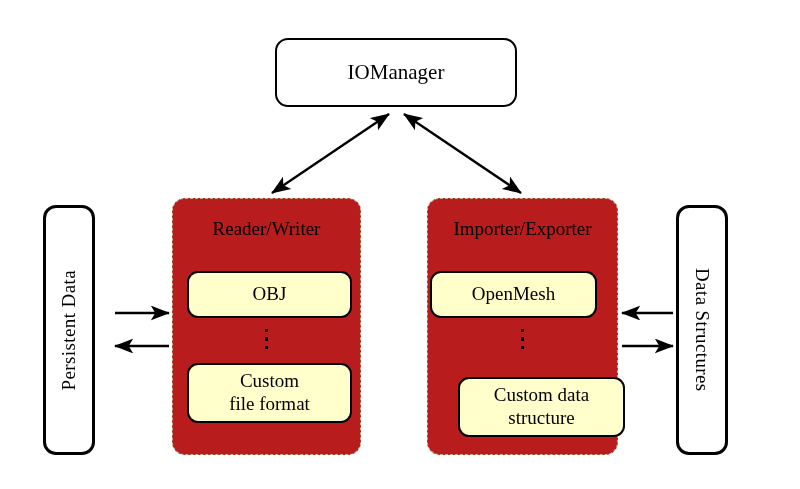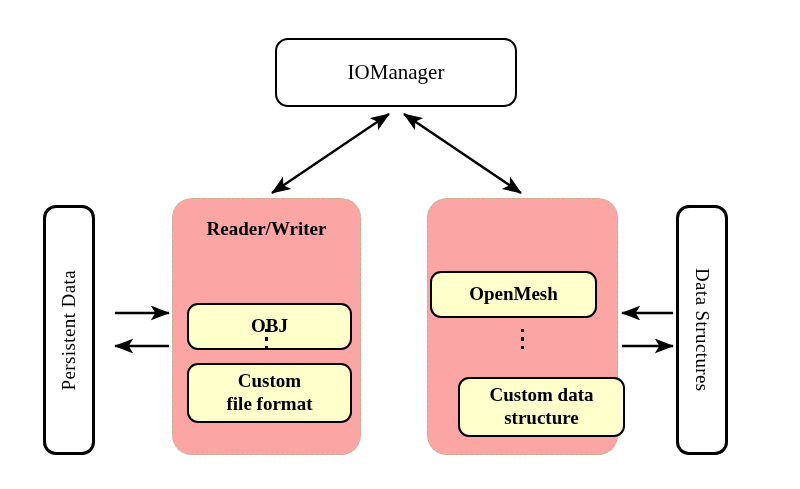--- a/index.html
+++ b/index.html
@@ -39,23 +39,22 @@
     width: 242px;
     height: 69px;
     font-size: 21px;
     border-radius: 13px;
   }
   
   .group {
     position: absolute;
     box-sizing: border-box;
     border: 1.6px dashed #b9b48e;
-    border-radius: 20px;
-    background: #fca5a5;
-    font-weight: bold;
+    border-radius: 13px;
+    background: #b91c1c;
   }
   #group-readerwriter {
     left: 172px;
     top: 198px;
     width: 189px;
     height: 257px;
   }
   #group-importerexporter {
     left: 427px;
     top: 198px;
@@ -84,21 +83,20 @@
     border-radius: 11px;
     background: #ffffcc;
     font-size: 19px;
     line-height: 1.2;
   }
   #box-obj {
     left: 14px;
     top: 72px;
     width: 165px;
     height: 47px;
-    margin-top: 32px;
   }
   #box-custom-file {
     left: 14px;
     top: 164px;
     width: 165px;
     height: 60px;
   }
   #box-openmesh {
     left: 2px;
     top: 72px;
@@ -199,20 +197,21 @@
 
     <div class="inner-box" id="box-custom-file">
       <span>
         <span>Custom</span><br>
         <span>file format</span>
       </span>
     </div>
   </div>
 
   <div class="group" id="group-importerexporter">
+    <div class="group-title">Importer/Exporter</div>
 
     <div class="inner-box" id="box-openmesh">
       <span>OpenMesh</span>
     </div>
 
     <div class="vdots">
       <span></span>
         <span></span>
         <span></span>
     </div>

